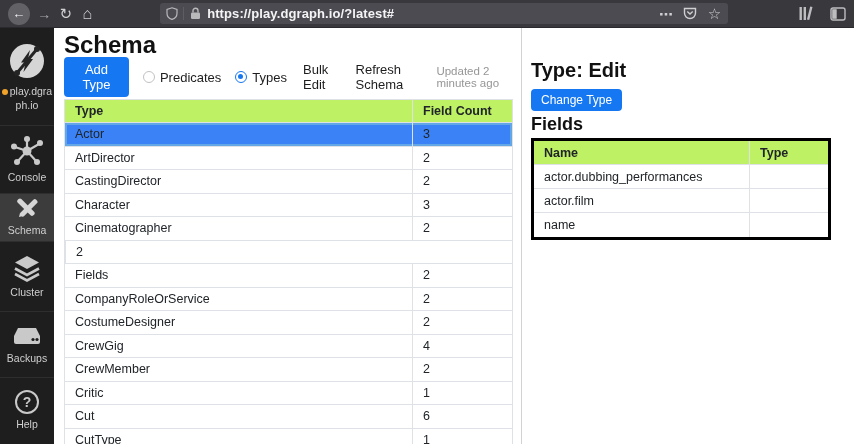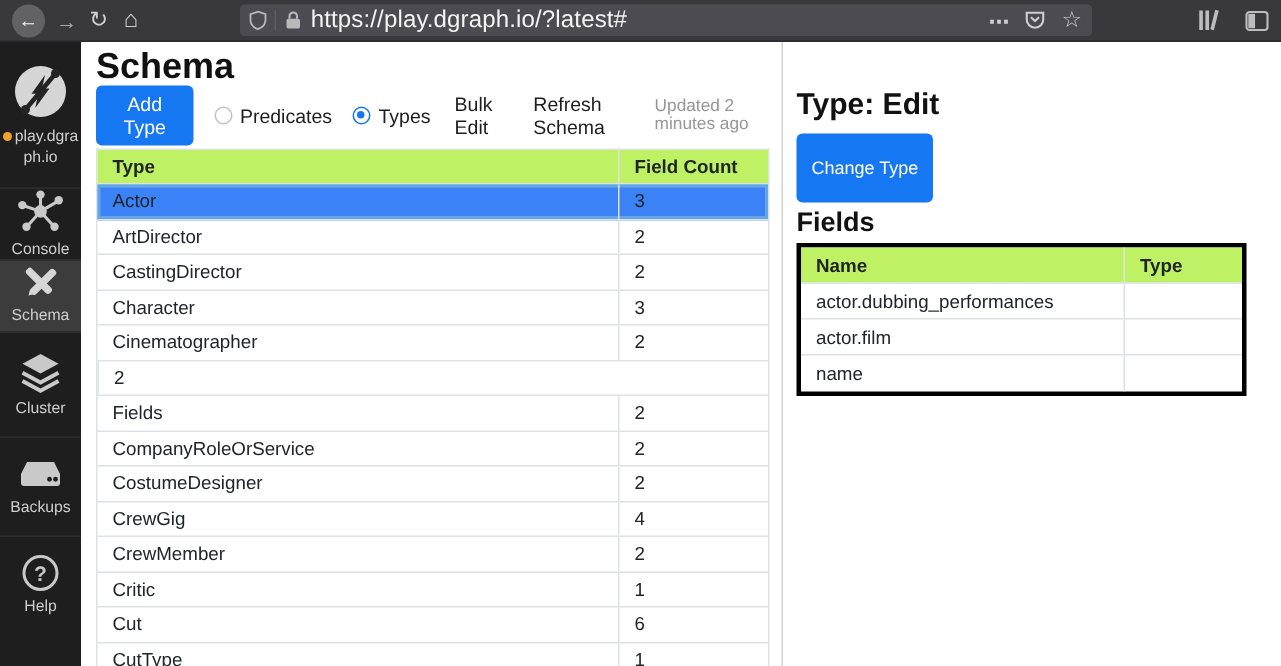--- a/index.html
+++ b/index.html
@@ -10,39 +10,39 @@
   .chrome { height:28px; background:#38383d; display:flex; align-items:center;
     border-bottom:1px solid #2a2a2e; padding:0 8px; }
   .navbtn { color:#cfcfd1; font-size:14px; line-height:1; display:flex; align-items:center;
     justify-content:center; width:22px; height:22px; cursor:default; }
   .backcircle { width:22px; height:22px; border-radius:50%; background:#616166; color:#f5f5f6;
     display:flex; align-items:center; justify-content:center; font-size:13px; margin-right:4px; }
   .fwd { color:#a9a9ad; }
   .urlbar { margin-left:62px; width:580px; height:21px; background:#4b4b51; border-radius:3px;
     display:flex; align-items:center; padding:0 6px; }
   .urlbar .sep { width:1px; height:13px; background:#5d5d63; margin:0 6px 0 5px; }
-  .urltext { color:#f4f4f5; font-size:16px; font-weight:400; letter-spacing:.1px; flex:1;
+  .urltext { color:#f4f4f5; font-size:13px; font-weight:700; letter-spacing:.1px; flex:1;
     white-space:nowrap; overflow:hidden; margin-left:6px; }
   .urlicons { display:flex; align-items:center; gap:10px; margin-left:8px; }
   .chrome-right { display:flex; align-items:center; gap:16px; margin-left:70px; }
   .icon-svg { display:block; }
 
   
   .app { display:flex; height:416px; }
   .sidebar { width:54px; background:#1e1e1e; display:flex; flex-direction:column; flex-shrink:0; }
   .side-item { display:flex; flex-direction:column; align-items:center; justify-content:center;
     gap:4px; border-top:1px solid #2e2e2e; cursor:pointer; }
   .side-item:first-child { border-top:none; }
   .side-label { color:#cfcfcf; font-size:10.5px; text-align:center; width:52px;
     word-break:break-all; line-height:1.25; }
   .logo-block { height:97px; }
   .logo-label { display:inline; }
   .dot { display:inline-block; width:6px; height:6px; border-radius:50%; background:#f0a32a;
     margin-right:2px; }
-  .it-console { height:48px;justify-content:flex-end; } .it-schema { height:48px; background:#3c3c3c; }
+  .it-console { height:68px; } .it-schema { height:48px; background:#3c3c3c; }
   .it-cluster { height:70px; } .it-backups { height:66px; } .it-help { height:67px; }
   .help-circle { width:24px; height:24px; border-radius:50%; border:2px solid #c9c9c9;
     color:#c9c9c9; font-size:14px; font-weight:700; display:flex; align-items:center;
     justify-content:center; }
 
   .content { flex:1; display:flex; background:#fff; }
   .left-panel { width:467px; padding:2px 0 0 10px; flex-shrink:0; }
   .right-panel { flex:1; border-left:1px solid #d2d2d2; padding:31px 0 0 9px; }
 
   h1.page-title { font-size:24px; font-weight:700; color:#111; line-height:30px; }
@@ -65,21 +65,21 @@
     font-size:12.5px; color:#212529; }
   .trow { display:flex; border-bottom:1px solid #dee2e6; height:23.5px; align-items:stretch; }
   .thead-row { background:#bef264; height:23px; }
   .td { display:flex; align-items:center; padding:0 10px; }
   .th { font-weight:700; }
   .td-type { flex:1; }
   .td-count { width:100px; border-left:1px solid #dee2e6; flex-shrink:0; }
   .trow.selected { background:#3b82f6; box-shadow:inset 0 0 0 2px #63a7e6; }
 
   .detail-title { font-size:20px; font-weight:700; color:#111; line-height:22px; }
-  .btn-small { margin-top:8px; padding:16px 10px; font-size:12px; }
+  .btn-small { margin-top:8px; padding:4px 10px; font-size:12px; }
   .fields-title { font-size:18px; font-weight:700; color:#111; line-height:22px; margin-top:2px; }
   .ftable { width:300px; margin-top:3px; border:3px solid #000000; font-size:12.5px; color:#212529; }
   .frow { display:flex; border-bottom:1px solid #dee2e6; height:24px; }
   .frow:last-child { border-bottom:none; }
   .ftable .thead-row { height:24px; }
   .td-name { width:215px; flex-shrink:0; }
   .td-ftype { flex:1; border-left:1px solid #dee2e6; }
 </style>
 </head>
 <body>

